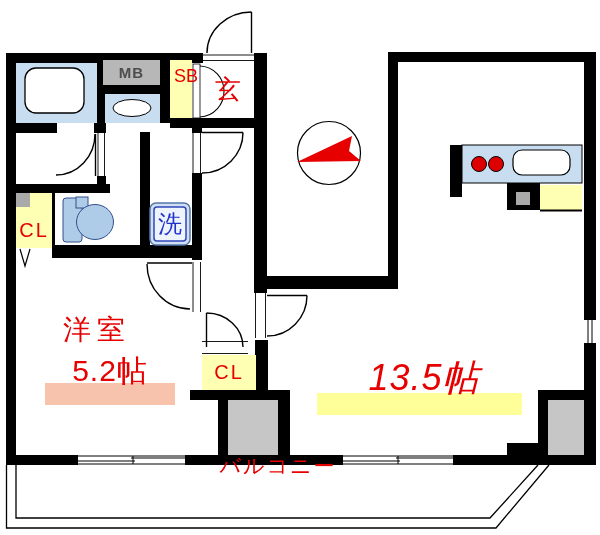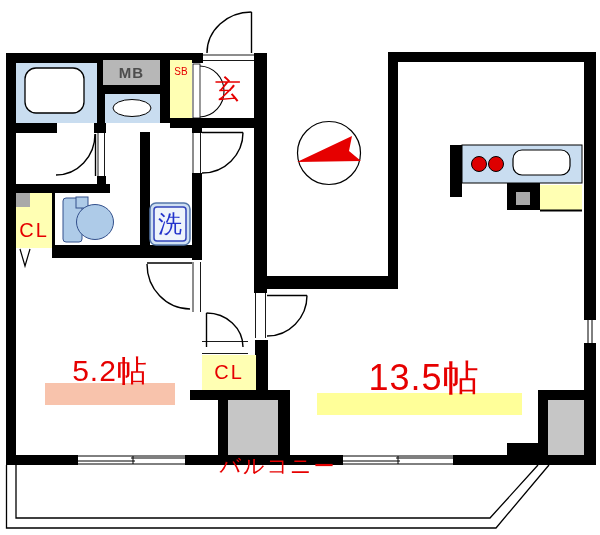--- a/index.html
+++ b/index.html
@@ -23,21 +23,21 @@
   .hl-yellow{background:var(--highlight-yellow,#ffff99);}
   .room-name{font-size:28px;letter-spacing:6px;}
   .room-size{font-size:30px;letter-spacing:1px;}
   .ldk-name{font-size:37px;letter-spacing:8px;}
   .ldk-size{font-size:36px;letter-spacing:1px;}
   .balcony-label{font-size:21px;letter-spacing:2px;}
   .gen-label{font-size:26px;}
   .sen-label{font-size:24px;}
   .cl-label{font-size:20px;letter-spacing:2px;}
   .mb-label{font-size:15px;letter-spacing:1px;}
-  .sb-label{font-size:10px;width:14px;margin:0 auto;word-break:break-all;line-height:1.15;letter-spacing:0;}
+  .sb-label{font-size:18px;width:14px;margin:0 auto;word-break:break-all;line-height:1.15;letter-spacing:0;}
 </style>
 </head>
 <body>
 
 <div id="plan">
 
   <svg width="600" height="535" viewBox="0 0 600 535">
 
     <g>
       <rect x="16" y="63" width="81" height="60" class="f-blue"></rect>
@@ -187,16 +187,17 @@
   <div class="hl hl-yellow" style="left:317px;top:393px;width:205px;height:22px;"></div>
 
   <div class="label txt-gray mb-label" style="left:103px;top:65px;width:57px;">MB</div>
   <div class="label txt-red" style="left:170px;top:66px;width:22px;">
       <span class="sb-label" style="display:block;">SB</span>
     </div>
   <div class="label txt-red gen-label" style="left:206px;top:76px;width:44px;">玄</div>
   <div class="label txt-blue sen-label" style="left:154px;top:212px;width:32px;">洗</div>
   <div class="label txt-red cl-label" style="left:14px;top:220px;width:40px;">CL</div>
   <div class="label txt-red cl-label" style="left:202px;top:362px;width:54px;">CL</div>
+  <div class="label txt-red room-name" style="left:32px;top:316px;width:130px;">洋室</div>
   <div class="label txt-red room-size" style="left:45px;top:356px;width:130px;">5.2帖</div>
-  <div class="label txt-red ldk-size" style="left:324px;top:360px;width:200px;">13.5帖</div>
+  <div class="label txt-red ldk-size" style="left:324px;top:360px;width:200px;font-style:italic;">13.5帖</div>
   <div class="label txt-red balcony-label" style="left:208px;top:455px;width:140px;">バルコニー</div>
 </div>
 
 </body></html>

